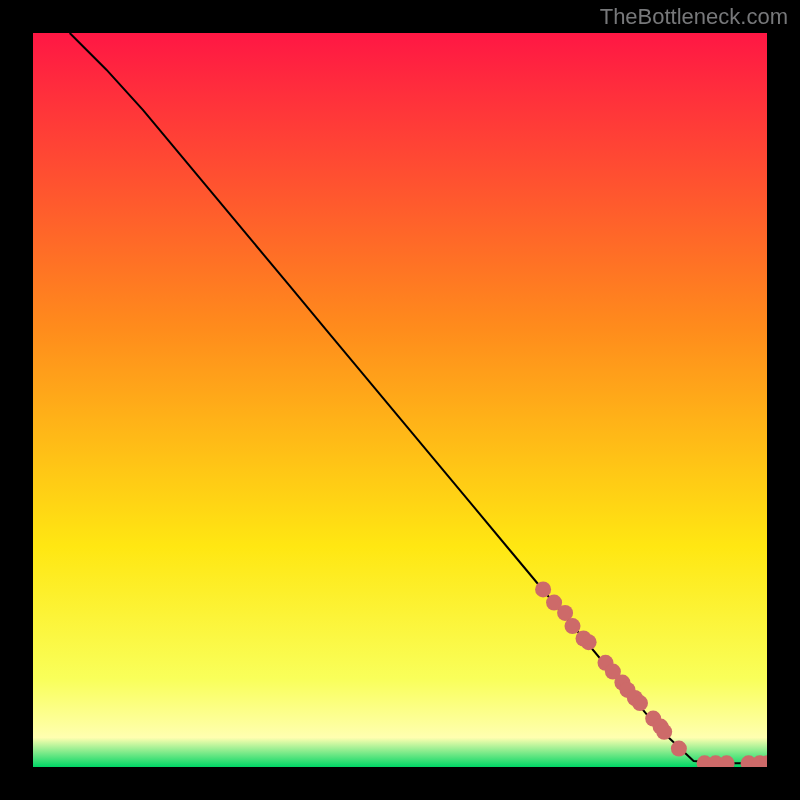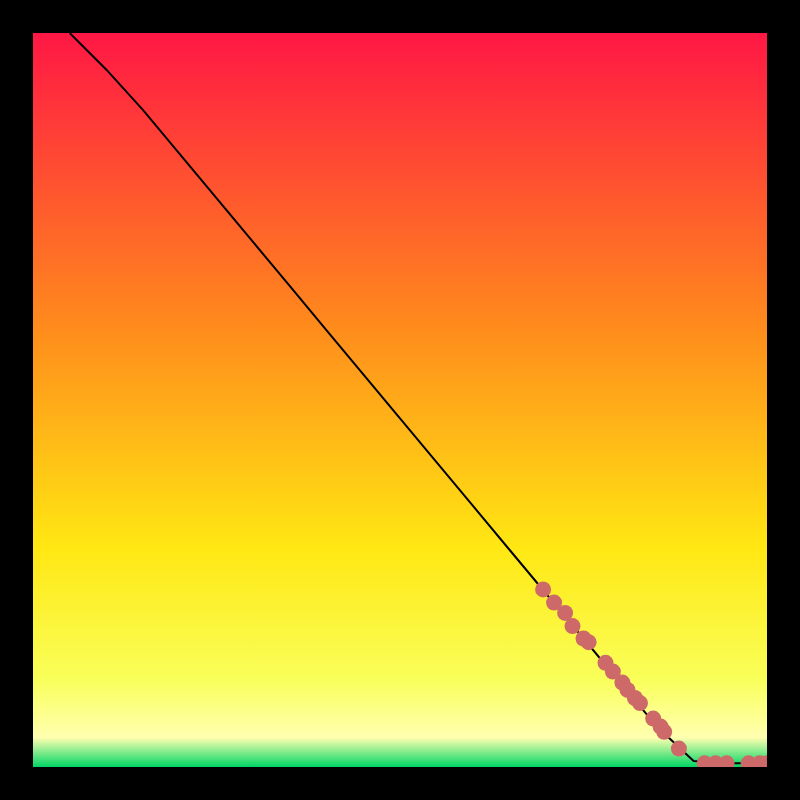--- a/index.html
+++ b/index.html
@@ -35,20 +35,21 @@
     overflow: hidden;
   }
   svg {
     display: block;
   }
 </style>
 </head>
 <body>
 
 <div class="frame">
+  <div class="attribution">TheBottleneck.com</div>
   <div class="plot">
     <svg id="chart-svg" width="734" height="734" viewBox="0 0 734 734">
       <defs>
         <linearGradient id="bg-grad" x1="0" y1="0" x2="0" y2="1">
           <stop id="g-top" offset="0%" stop-color="#ff1744"></stop>
           <stop id="g-upper-mid" offset="40%" stop-color="#ff8b1c"></stop>
           <stop id="g-mid" offset="70%" stop-color="#ffe712"></stop>
           <stop id="g-lower-mid" offset="88%" stop-color="#f9ff5a"></stop>
           <stop id="g-near-bottom" offset="96%" stop-color="#ffffb0"></stop>
           <stop id="g-bottom" offset="100%" stop-color="#00d665"></stop>

